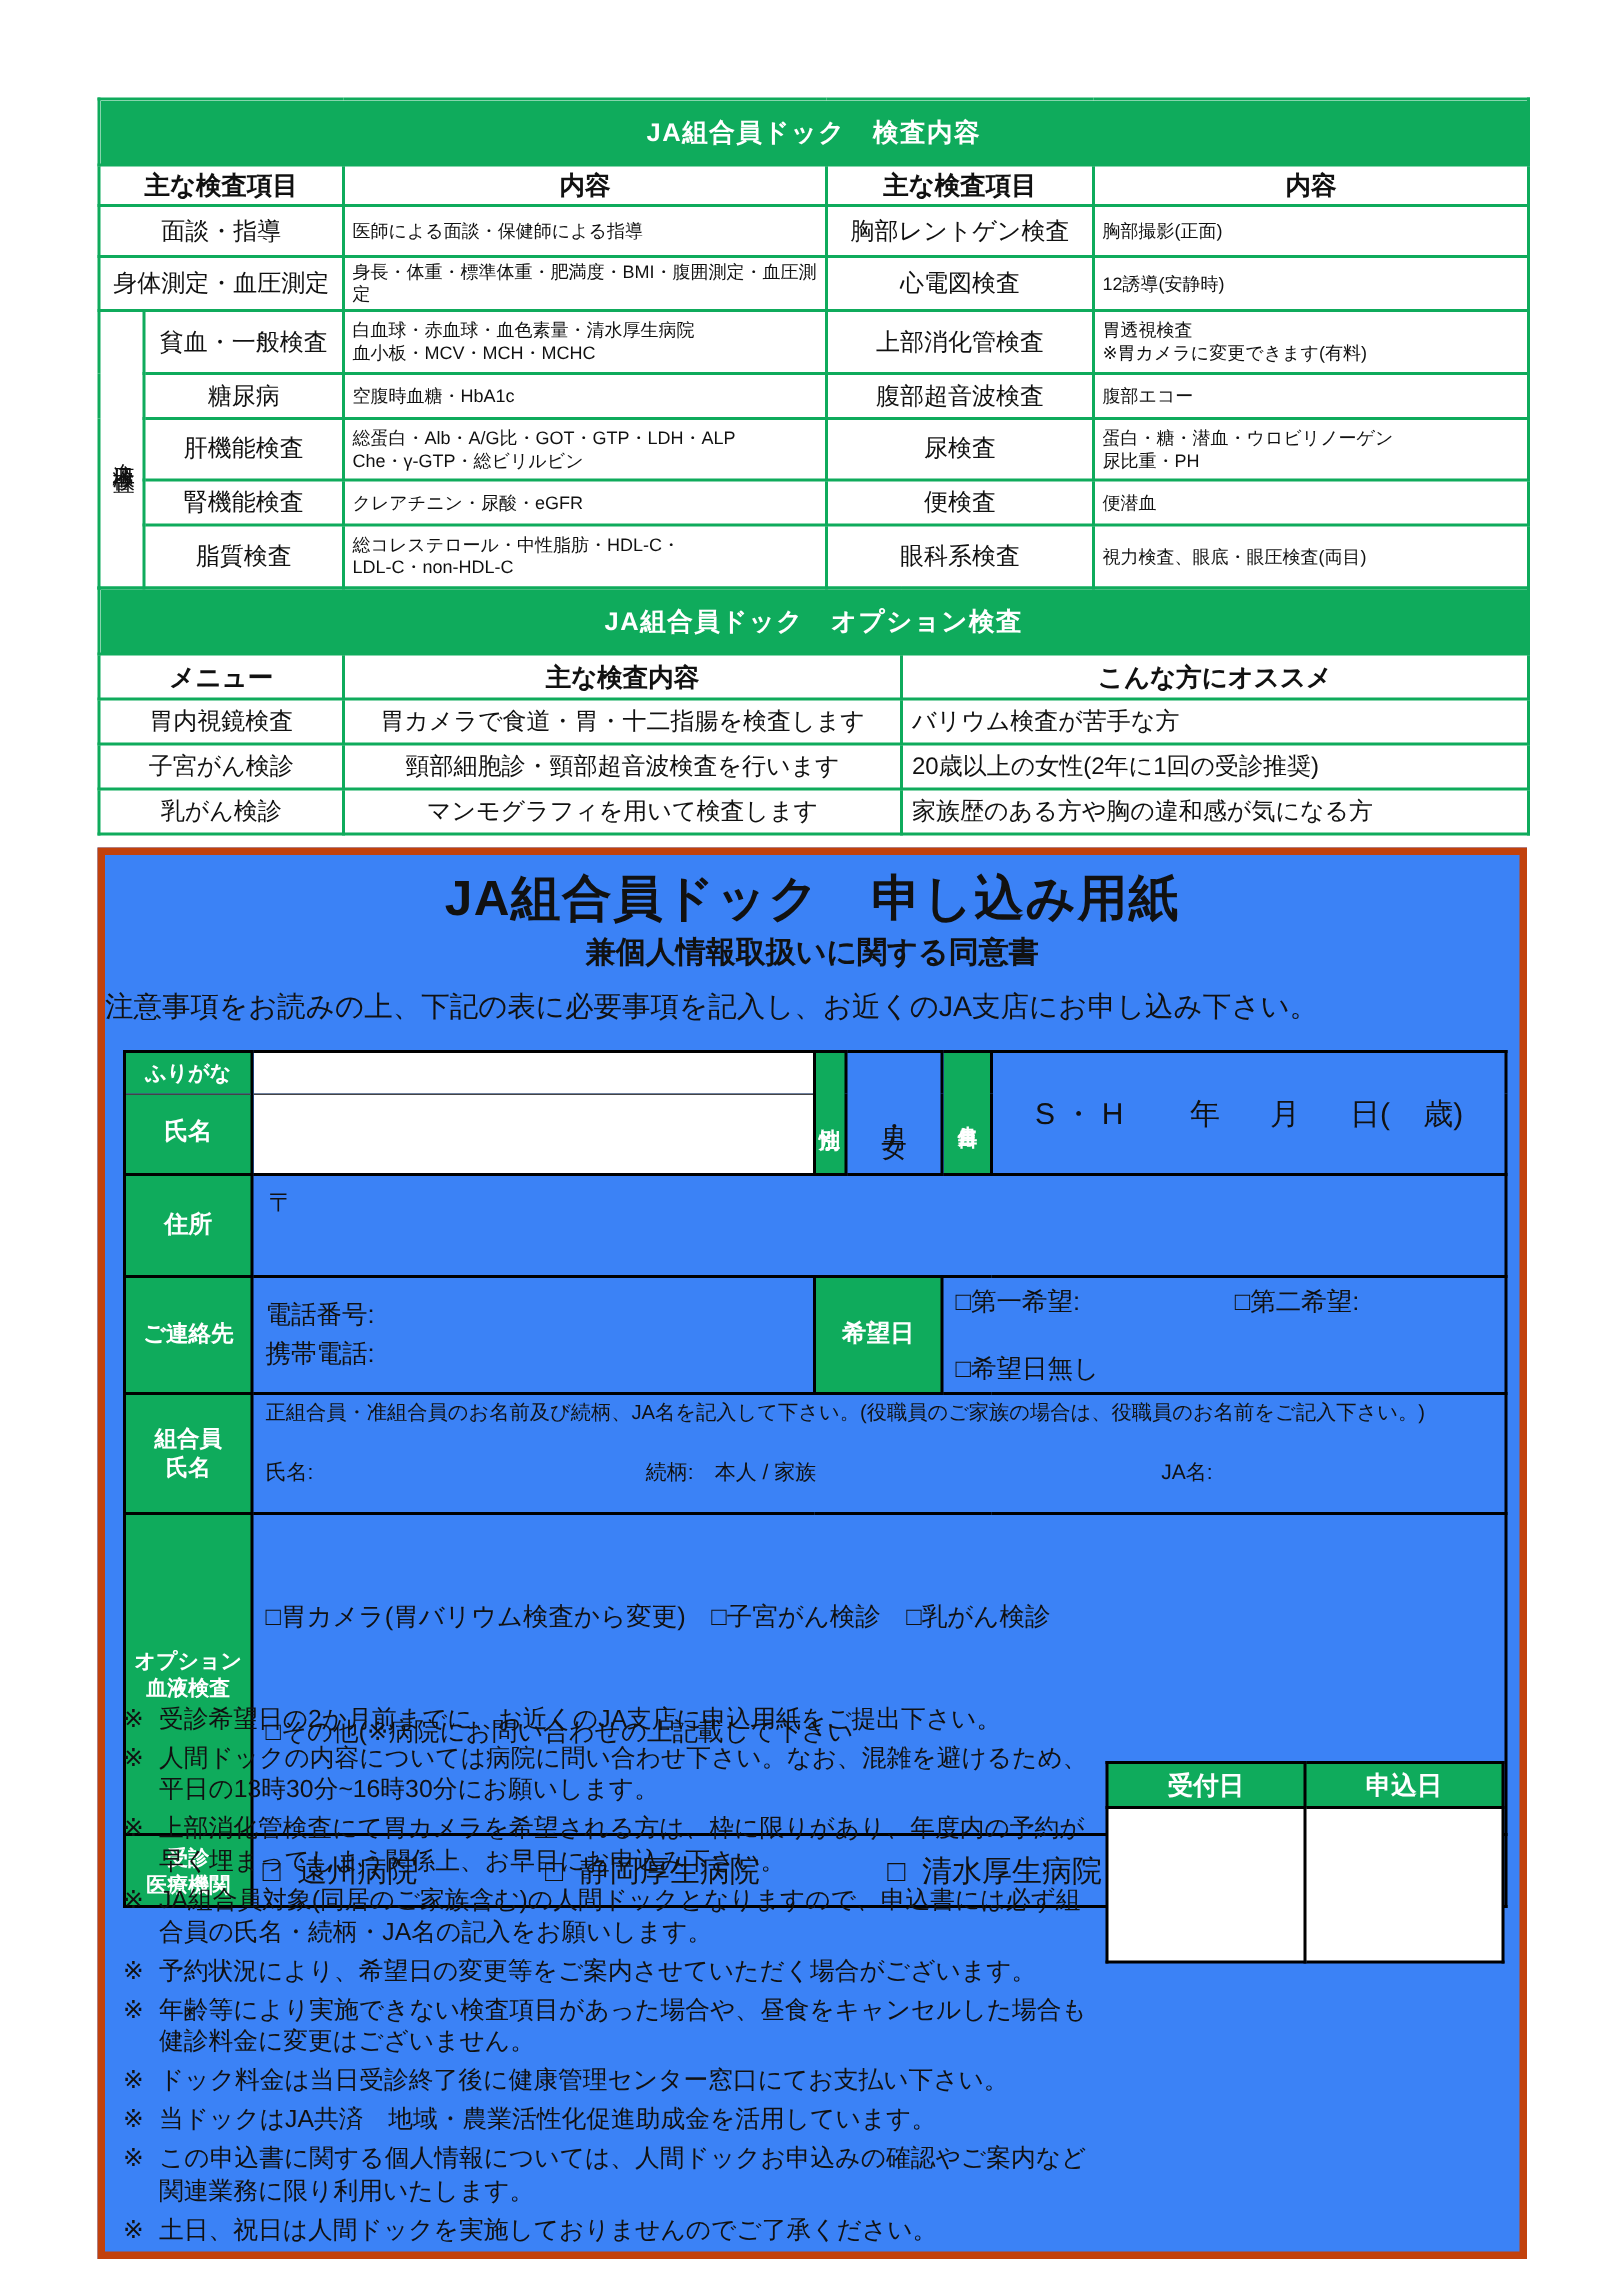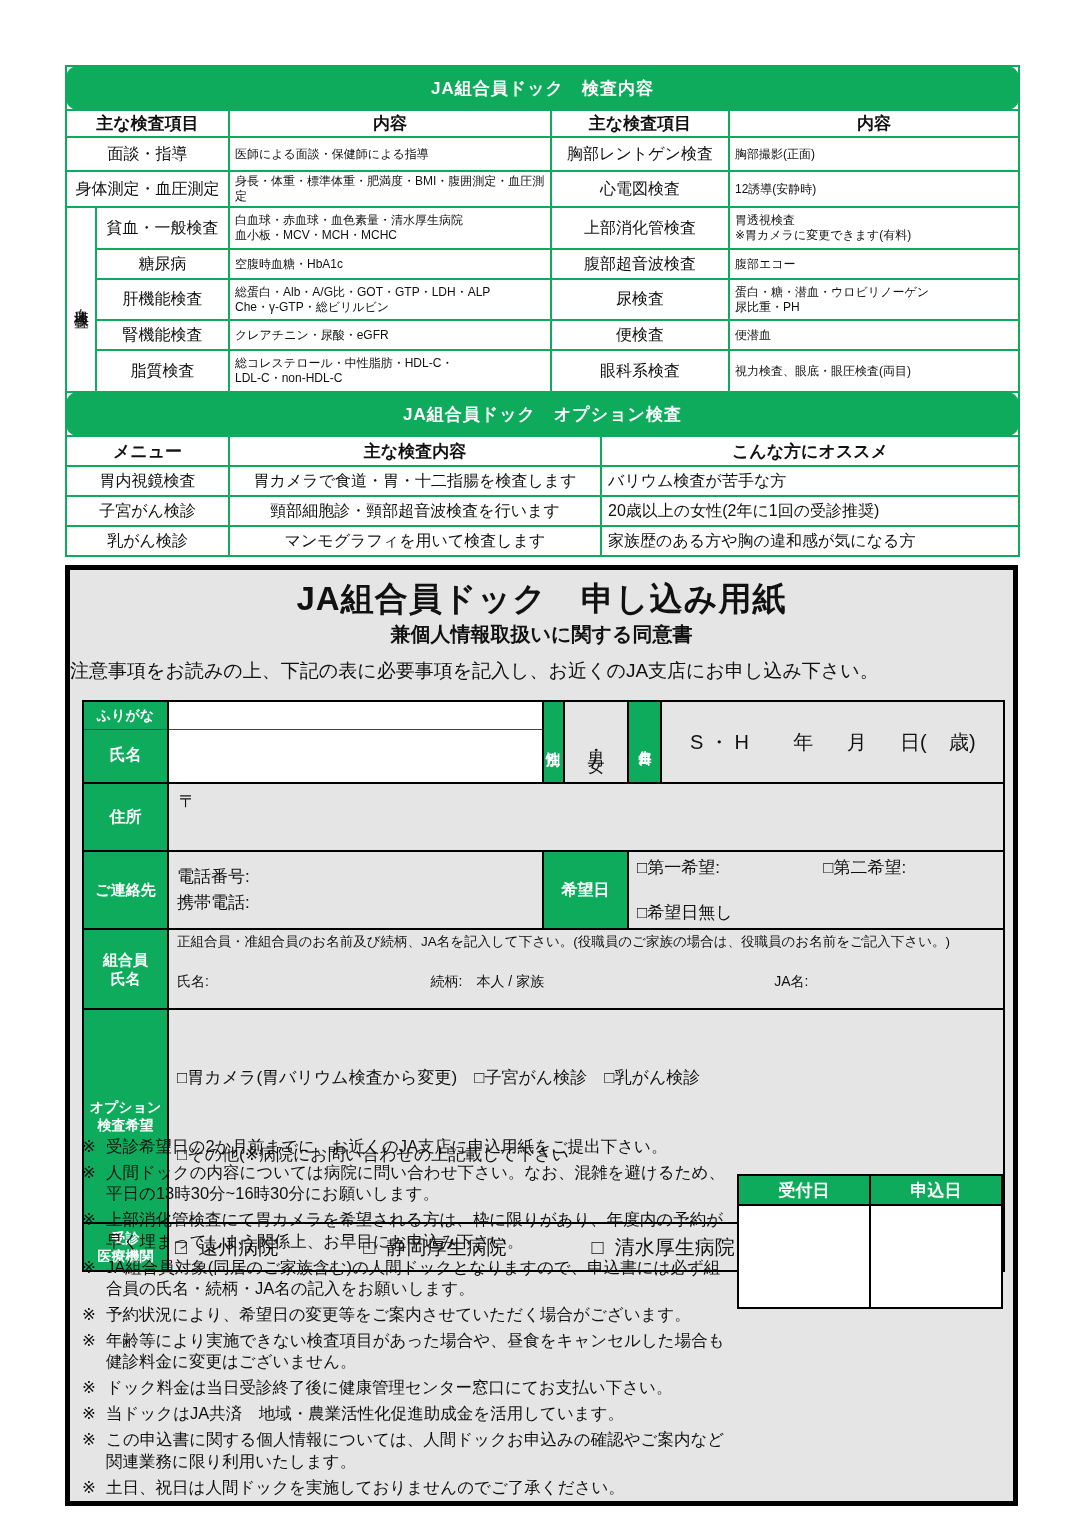--- a/index.html
+++ b/index.html
@@ -8,35 +8,35 @@
   }
   *{margin:0;padding:0;box-sizing:border-box;}
   body{background:#e8e8e8;font-family:"Liberation Sans","DejaVu Sans",sans-serif;color:var(--ink);}
   .page{position:relative;width:1080px;height:1527px;background:#fff;margin:0 auto;overflow:hidden;}
   .content{position:absolute;left:65px;top:65px;width:953px;}
 
   table{border-collapse:collapse;table-layout:fixed;width:953px;}
 
   
   .gtable td{border:2px solid var(--green);overflow:hidden;}
-  .band td{background:var(--green);color:#fff;text-align:center;font-size:17px;font-weight:600;height:44px;letter-spacing:1px;border-radius:12px;}
+  .band td{background:var(--green);color:#fff;text-align:center;font-size:17px;font-weight:600;height:44px;letter-spacing:1px;}
   .hdr td{text-align:center;font-size:17px;font-weight:600;height:27px;background:#fff;}
   .item{text-align:center;font-size:16px;vertical-align:middle;}
   .small{font-size:12px;line-height:1.25;padding:2px 5px;white-space:pre-line;vertical-align:middle;}
   .vcell{vertical-align:middle;text-align:center;}
   .vtext{writing-mode:vertical-rl;text-orientation:upright;font-size:15px;letter-spacing:2px;margin:0 auto;}
 
   .opt-cell{text-align:center;font-size:16px;vertical-align:middle;}
   .opt-left{font-size:16px;padding-left:6px;vertical-align:middle;}
 
   .opt-note{margin:12px 0 0 3px;}
   .opt-note span{display:inline-block;font-size:19px;font-weight:700;border-bottom:3px solid #000;padding-bottom:2px;}
 
   
-  .appbox{position:absolute;left:65px;top:565px;width:953px;height:941px;border:5px solid #000000;background:#e5e5e5;}
+  .appbox{position:absolute;left:65px;top:565px;width:953px;height:941px;border:5px solid #c2410c;background:#3b82f6;}
   .app-title{position:absolute;top:7px;left:0;right:0;text-align:center;font-size:33px;font-weight:700;letter-spacing:1px;}
   .app-sub{position:absolute;top:51px;left:0;right:0;text-align:center;font-size:20px;font-weight:600;}
   .app-instr{position:absolute;top:88px;left:0;right:0;text-align:left;font-size:19px;}
 
   .ftable{position:absolute;top:130px;left:12px;width:921px;}
   .ftable td{border:2px solid #000;overflow:hidden;}
   .glabel{background:var(--green);color:#fff;text-align:center;font-weight:600;font-size:16px;vertical-align:middle;white-space:pre-line;line-height:1.3;}
   .gvlabel{background:var(--green);color:#fff;vertical-align:middle;text-align:center;}
   .gvlabel .vtext{color:#fff;font-weight:600;font-size:14px;letter-spacing:1px;}
   .thin-b{border-bottom:1px solid #444 !important;}
@@ -247,21 +247,21 @@
           <div class="member-note">正組合員・准組合員のお名前及び続柄、JA名を記入して下さい。(役職員のご家族の場合は、役職員のお名前をご記入下さい。)</div>
           <div class="member-line">
             <span class="m1">氏名:</span>
             <span class="m2">続柄:　本人 / 家族</span>
             <span>JA名:</span>
           </div>
         </td>
       </tr>
       <tr style="height:67px">
         <td class="glabel" style="font-size:14px;">オプション
-検査希望</td>
+血液検査</td>
         <td colspan="5" class="optwishcell">
           <div>□胃カメラ(胃バリウム検査から変更)　□子宮がん検診　□乳がん検診</div>
           <div>□その他(※病院にお問い合わせの上記載して下さい</div>
         </td>
       </tr>
       <tr style="height:48px">
         <td class="glabel" style="font-size:14px;">受診
 医療機関</td>
         <td colspan="5" class="hospcell">
           <div class="hosp-row">

